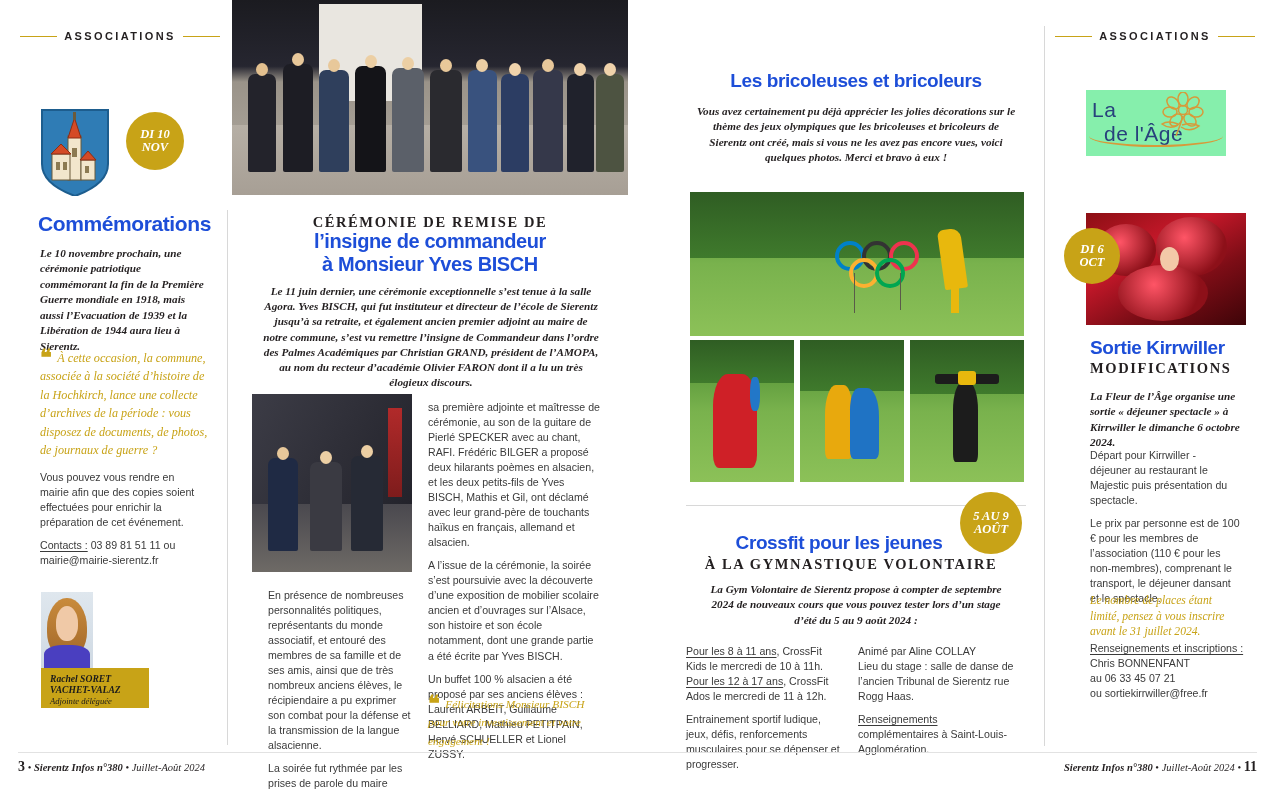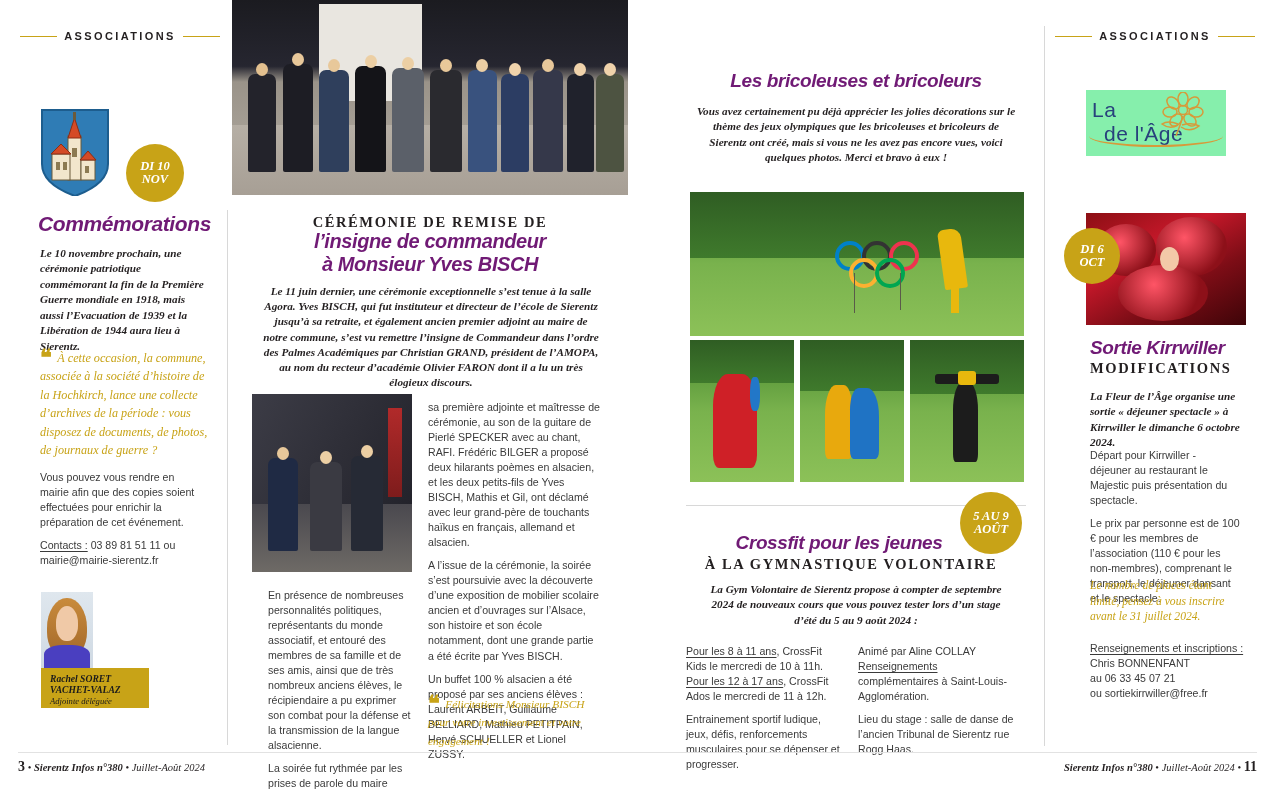--- a/index.html
+++ b/index.html
@@ -67,23 +67,22 @@
     font-family: "Liberation Serif", serif;
     font-style: italic;
     font-weight: bold;
     line-height: 1.08;
     text-align: center;
     z-index: 12;
   }
 
   
   h1.gold-title {
-    color: #701a75;
-    font-weight: bold;
-    font-style: italic;
+    color: #1d4ed8;
+    font-weight: bold;
     letter-spacing: -0.4px;
   }
   .kicker {
     font-family: "Liberation Serif", serif;
     font-weight: bold;
     letter-spacing: 1.6px;
     color: #231f20;
   }
 
   
@@ -100,20 +99,21 @@
     line-height: 1.42;
     color: #3a3a3a;
   }
   .body p { margin-bottom: 8px; }
   .pull {
     color: #c8a317;
     font-family: "Liberation Serif", serif;
     font-style: italic;
     font-size: 12.2px;
     line-height: 1.35;
+    margin-top: 15px;
   }
   .quote-mark {
     color: #c8a317;
     font-size: 22px;
     line-height: 0.6;
     font-family: "Liberation Serif", serif;
     font-weight: bold;
     letter-spacing: -2px;
     vertical-align: -3px;
     margin-right: 3px;
@@ -222,21 +222,21 @@
       <polygon points="11,46 31,46 21,36" fill="#d44a26" stroke="#8c2d14" stroke-width="1"></polygon>
       <rect x="41" y="52" width="14" height="20" fill="#f2e6cc" stroke="#6b5a3a" stroke-width="1"></rect>
       <polygon points="40,52 56,52 48,43" fill="#d44a26" stroke="#8c2d14" stroke-width="1"></polygon>
       <rect x="16" y="54" width="4" height="8" fill="#8c7a52"></rect>
       <rect x="23" y="54" width="4" height="8" fill="#8c7a52"></rect>
       <rect x="32" y="40" width="5" height="9" fill="#8c7a52"></rect>
       <rect x="45" y="58" width="4" height="7" fill="#8c7a52"></rect>
     </svg>
   </div>
 
-  <div class="badge" id="badge-nov" style="left:126px; top:144px; width:58px; height:58px; font-size:12.5px;text-align:center;">
+  <div class="badge" id="badge-nov" style="left:126px; top:112px; width:58px; height:58px; font-size:12.5px;text-align:center;">
     <span>DI 10</span>
     <span>NOV</span>
   </div>
 
   <h1 class="gold-title abs" style="left:38px; top:212px; width:190px; font-size:21px;">Commémorations</h1>
 
   <div class="lead abs" style="left:40px; top:246px; width:170px;">Le 10 novembre prochain, une cérémonie patriotique commémorant la fin de la Première Guerre mondiale en 1918, mais aussi l’Evacuation de 1939 et la Libération de 1944 aura lieu à Sierentz.</div>
 
   <div class="abs" style="left:40px; top:348px; width:172px;">
     <span class="quote-mark">❝</span>
@@ -384,22 +384,22 @@
   <div class="lead abs" style="left:700px; top:582px; width:312px; text-align:center; line-height:1.38;">La Gym Volontaire de Sierentz propose à compter de septembre 2024 de nouveaux cours que vous pouvez tester lors d’un stage d’été du 5 au 9 août 2024 :</div>
 
   <div class="body abs" style="left:686px; top:644px; width:156px;">
     <p><span class="ul">Pour les 8 à 11 ans</span><span>, CrossFit Kids le mercredi de 10 à 11h.</span></p>
     <p style="margin-top:-8px"><span class="ul">Pour les 12 à 17 ans</span><span>, CrossFit Ados le mercredi de 11 à 12h.</span></p>
     <p><span>Entrainement sportif ludique, jeux, défis, renforcements musculaires pour se dépenser et progresser.</span></p>
   </div>
 
   <div class="body abs" style="left:858px; top:644px; width:160px;">
     <p style="margin-bottom:0"><span>Animé par Aline COLLAY</span></p>
+    <p><span>Lieu du stage : salle de danse de l’ancien Tribunal de Sierentz rue Rogg Haas.</span></p>
     <p><span class="ul">Renseignements</span><span> complémentaires à Saint-Louis-Agglomération.</span></p>
-    <p><span>Lieu du stage : salle de danse de l’ancien Tribunal de Sierentz rue Rogg Haas.</span></p>
   </div>
 
   <div id="logo-fleur" style="left:1086px; top:90px; width:140px; height:66px;">
     <span class="la" style="left:6px; top:8px;">La</span>
     <span class="de" style="left:18px; top:32px;">de l'Âge</span>
     <div style="position:absolute; left:70px; top:2px; width:54px; height:46px;">
       <svg viewBox="0 0 54 46" width="54" height="46" aria-hidden="true">
         <g fill="none" stroke="#d79a3a" stroke-width="1.5">
           <ellipse cx="27" cy="7" rx="5" ry="7"></ellipse>
           <ellipse cx="37" cy="11" rx="5" ry="7" transform="rotate(45 37 11)"></ellipse>

